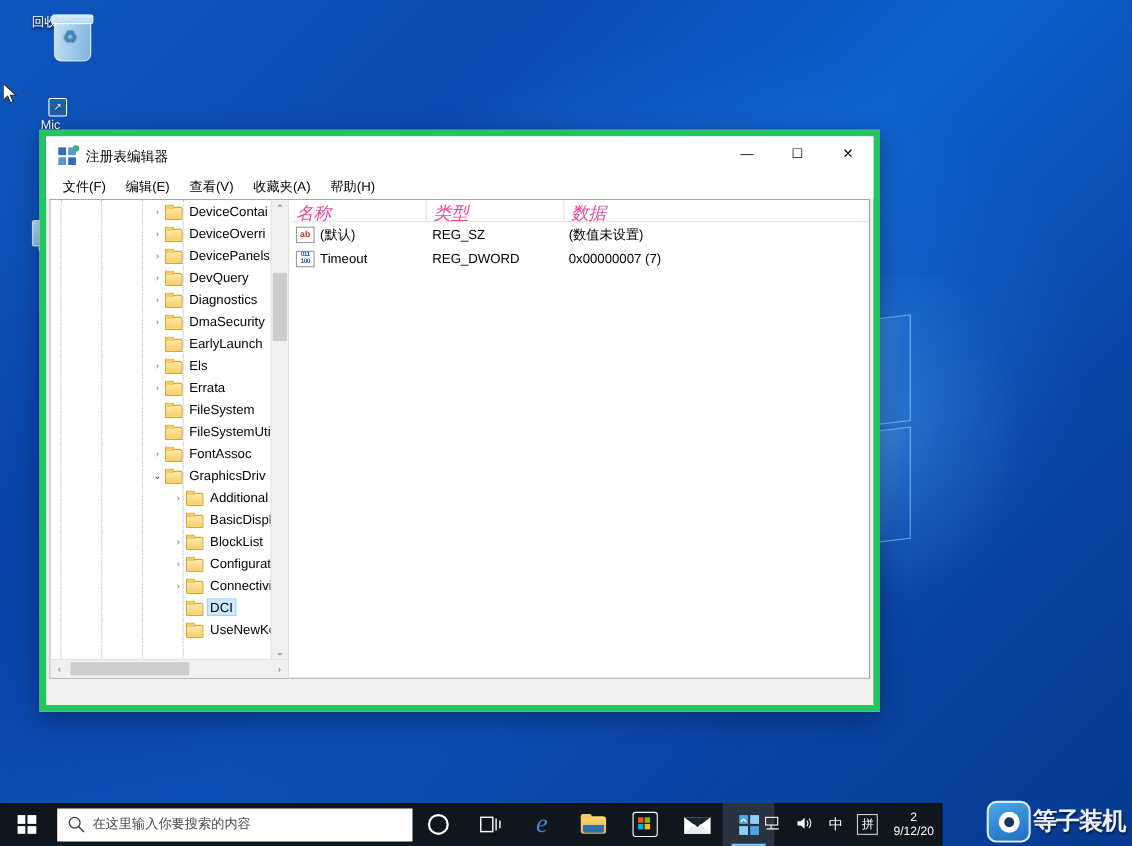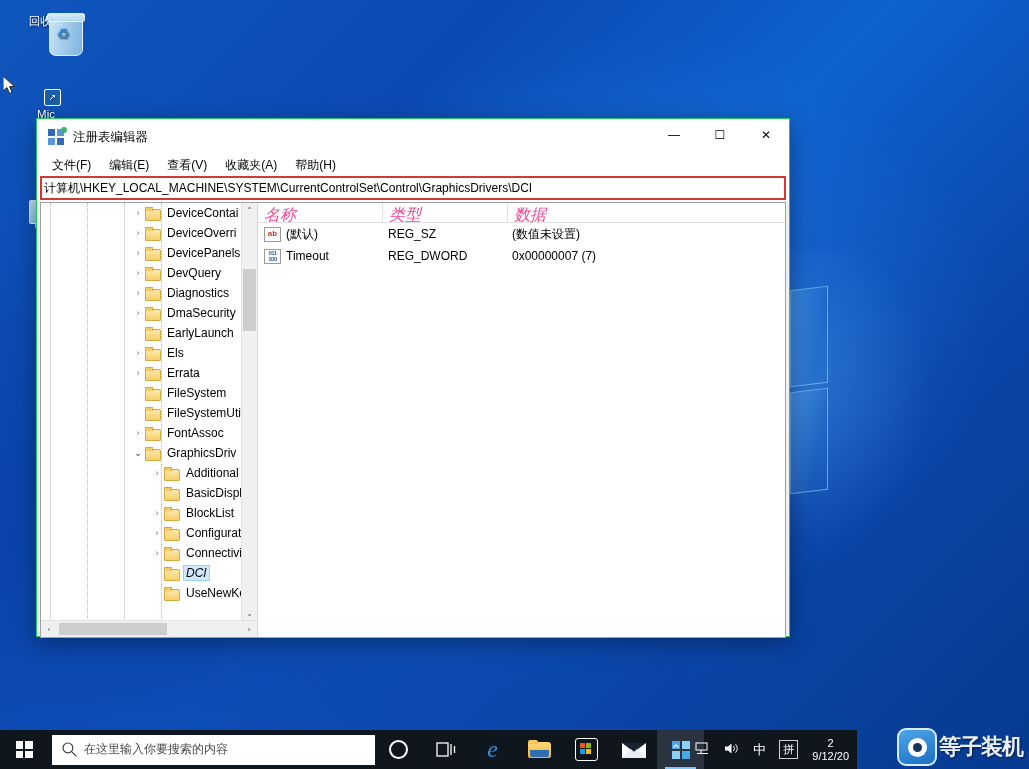--- a/index.html
+++ b/index.html
@@ -56,21 +56,21 @@
     background:linear-gradient(160deg,rgba(210,238,252,.9),rgba(140,195,230,.85));
     border:1px solid rgba(255,255,255,.6);border-radius:2px;}
   .pcGlyph::after{content:"";position:absolute;left:10px;top:24px;width:22px;height:4px;
     background:rgba(200,230,250,.85);border-radius:1px;}
 
   
   #cursor{position:absolute;left:3px;top:76px;width:13px;height:20px;pointer-events:none;}
 
   
   #regwin{position:absolute;left:36px;top:118px;width:752px;height:517px;
-    background:#f0f0f0;border:1px solid #22c55e;
+    background:#f0f0f0;border:6px solid #22c55e;
     box-shadow:0 6px 22px rgba(0,0,0,.35);}
   #titlebar{height:36px;background:#fff;display:flex;align-items:center;position:relative;}
   #regIcon{width:17px;height:17px;margin-left:11px;margin-right:8px;position:relative;flex:0 0 auto;}
   #regIcon .sq{position:absolute;background:#2f6cb5;}
   #regIcon .dot{position:absolute;right:-2px;top:-2px;width:6px;height:6px;background:#3cb371;border-radius:50%;}
   #wintitle{font-size:12.5px;color:#000;}
   .winbtn{width:46px;height:31px;display:flex;align-items:center;justify-content:center;
     font-size:12px;color:#000;}
   #winbtns{position:absolute;right:0;top:0;display:flex;}
 
@@ -81,21 +81,21 @@
   #addrbar{height:20px;border:2px solid #d03a35;background:#fff;display:flex;align-items:center;
     padding:0 2px;overflow:hidden;}
   #addrtext{font-size:12px;color:#000;white-space:nowrap;}
 
   #body{display:flex;height:434px;background:#fff;margin:0 3px 3px;border:1px solid #a0a0a0;}
 
   
   #treepane{width:216px;position:relative;border-right:1px solid #d8d8d8;background:#fff;overflow:hidden;}
   #treeclip{position:absolute;left:0;top:0;right:15px;bottom:16px;overflow:hidden;}
   .trow{height:20px;display:flex;align-items:center;white-space:nowrap;font-size:12px;color:#000;position:relative;}
-  .trow.sel .lbl{background:#cde8ff;outline:1px solid #99d1ff;font-style:italic;}
+  .trow.sel .lbl{background:#cde8ff;outline:1px solid #99d1ff;}
   .chev{width:14px;text-align:center;font-size:9px;color:#6d6d6d;flex:0 0 auto;}
   .chev.open{color:#3a3a3a;}
   .folder{width:15px;height:13px;flex:0 0 auto;margin-right:5px;position:relative;}
   .folder::before{content:"";position:absolute;left:0;top:2px;width:14px;height:10px;
     background:linear-gradient(180deg,#ffe9a8,#f5cf6b);border:1px solid #d5a93f;border-radius:1px 2px 1px 1px;}
   .folder::after{content:"";position:absolute;left:0;top:0;width:6px;height:3px;
     background:#f3cd6a;border:1px solid #d5a93f;border-bottom:none;border-radius:1px 1px 0 0;}
   .lbl{padding:0 2px;}
   .guide{position:absolute;top:0;bottom:0;width:1px;border-left:1px dotted #b9b9b9;}
 
@@ -195,25 +195,20 @@
   </div>
 
   <div id="menubar">
     <span class="menuitem">文件(F)</span>
     <span class="menuitem">编辑(E)</span>
     <span class="menuitem">查看(V)</span>
     <span class="menuitem">收藏夹(A)</span>
     <span class="menuitem">帮助(H)</span>
   </div>
 
-  <div id="addrwrap">
-    <div id="addrbar">
-      <span id="addrtext">计算机\HKEY_LOCAL_MACHINE\SYSTEM\CurrentControlSet\Control\GraphicsDrivers\DCI</span>
-    </div>
-  </div>
 
   <div id="body">
 
     <div id="treepane">
       <div id="treeclip">
         <div class="guide" style="left:9px"></div>
         <div class="guide" style="left:46px"></div>
         <div class="guide" style="left:83px"></div>
         <div class="guide" style="left:120px"></div>
         <div id="treeItems">

